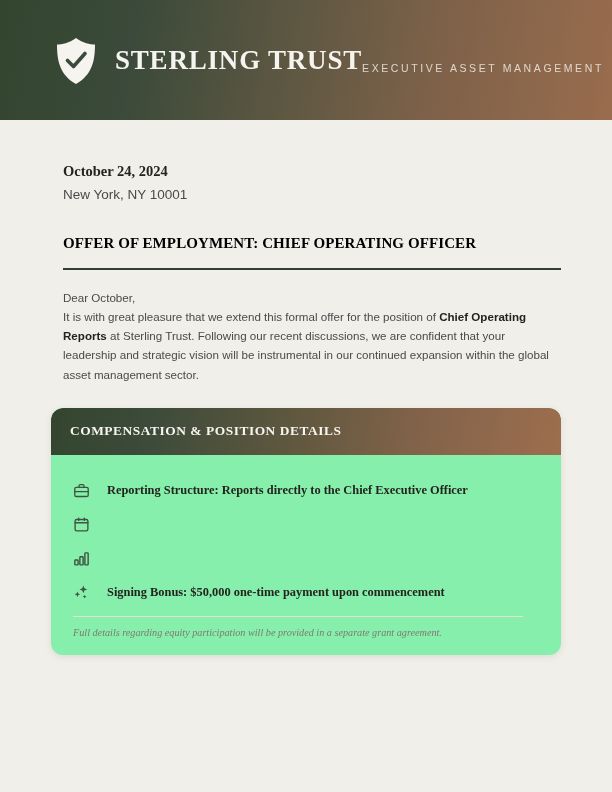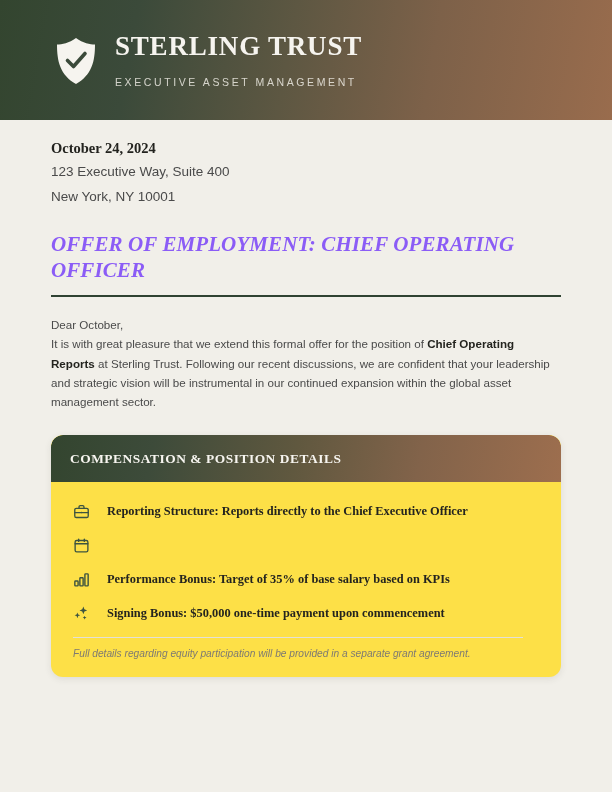--- a/index.html
+++ b/index.html
@@ -29,88 +29,88 @@
   }
 
   .logo-shield {
     width: 42px;
     height: 48px;
     flex: 0 0 auto;
     margin-right: 18px;
     margin-top: 2px;
   }
 
-  .brand-block { display: flex; flex-direction: column; justify-content: center; }
+  .brand-block { display: flex; justify-content: center; }
 
   .brand-name {
     font-family: "Liberation Serif", serif;
     font-weight: bold;
     font-size: 27px;
     letter-spacing: 0.8px;
     color: #f6f4ef;
     line-height: 1.05;
   }
 
   .brand-tagline {
     font-family: "Liberation Sans", sans-serif;
     font-size: 10.5px;
     letter-spacing: 2.6px;
     color: rgba(243, 240, 233, 0.82);
     margin-top: 16px;
   }
 
   
   .doc {
-    padding: 17px 51px 0 51px;
+    padding: 40px 51px 0 51px;
+    margin-left: 12px;
   }
 
   .meta-line {
     font-family: "Liberation Sans", sans-serif;
     font-size: 13.5px;
     color: #4a4a4a;
     line-height: 24.5px;
   }
   .meta-line.date {
     font-family: "Liberation Serif", serif;
     font-weight: bold;
     font-size: 14.5px;
     color: #23231f;
     line-height: 23px;
   }
 
   .doc-title {
     font-family: "Liberation Serif", serif;
     font-weight: bold;
-    font-size: 21px;
+    font-size: 15px;
     line-height: 26px;
     letter-spacing: 0.1px;
-    color: #8b5cf6;
+    color: #000000;
     margin-top: 22px;
-    font-style: italic;
   }
 
   .title-rule {
     border-top: 2px solid #2f4232;
     margin-top: 12px;
   }
 
   .letter {
     margin-top: 18px;
     font-size: 11.6px;
     line-height: 19.3px;
     color: #4a4a4a;
   }
   .letter .salutation { display: block; }
   .letter strong { color: #24241f; font-weight: bold; }
 
   
   .card {
     margin: 24px 51px 0 51px;
     width: 510px;
-    background: #fde047;
+    background: #86efac;
     border-radius: 12px;
     box-shadow: 0 2px 7px rgba(60, 55, 45, 0.10);
     overflow: hidden;
   }
 
   .card-header {
     height: 47px;
     background: linear-gradient(100deg, #33452f 0%, #3d4b3a 20%, #60583f 48%, #82634a 72%, #9d6e4e 100%);
     border-radius: 12px 12px 0 0;
     display: flex;
@@ -119,21 +119,21 @@
   }
 
   .card-header-title {
     font-family: "Liberation Serif", serif;
     font-weight: bold;
     font-size: 13.4px;
     letter-spacing: 0.55px;
     color: #f7f5f0;
   }
 
-  .card-body { padding: 12px 38px 0 22px; }
+  .card-body { padding: 12px 38px 0 22px; margin-top: 6px; }
 
   .detail-row {
     display: flex;
     align-items: flex-start;
     padding: 8px 0 8px 0;
     min-height: 27px;
   }
   .detail-row .ico {
     flex: 0 0 auto;
     width: 17px;
@@ -158,20 +158,21 @@
     border-top: 1px solid #e3e0d8;
     margin: 7px 0 0 0;
   }
 
   .card-note {
     font-size: 10.2px;
     font-style: italic;
     line-height: 13.5px;
     color: #7e7a72;
     padding: 9px 0 16px 0;
+    font-family: Liberation Serif, serif;
   }
 </style>
 </head>
 <body>
 
 <div class="banner">
   <span class="logo-shield">
     <svg viewBox="0 0 42 48" xmlns="http://www.w3.org/2000/svg">
       <path d="M21 1 C14 6 7 7.5 2 7.5 C2 24 5 38 21 47 C37 38 40 24 40 7.5 C35 7.5 28 6 21 1 Z" fill="#f6f4ef"></path>
       <path d="M12.5 23.5 L18.5 29.5 L30 16.5" fill="none" stroke="#3b4a3a" stroke-width="3.6" stroke-linecap="round" stroke-linejoin="round"></path>
@@ -179,21 +180,20 @@
   </span>
   <div class="brand-block">
     <div class="brand-name">STERLING TRUST</div>
     <div class="brand-tagline">EXECUTIVE ASSET MANAGEMENT</div>
   </div>
 </div>
 
 <div class="doc">
 
   <div class="meta-line date">October 24, 2024</div>
-  <div class="meta-line">123 Executive Way, Suite 400</div>
   <div class="meta-line">New York, NY 10001</div>
 
   <h1 class="doc-title">OFFER OF EMPLOYMENT: CHIEF OPERATING OFFICER</h1>
   <div class="title-rule"></div>
 
   <div class="letter">
     <span class="salutation">Dear October,</span>
     <span>It is with great pleasure that we extend this formal offer for the position of </span><strong>Chief Operating Reports</strong><span> at Sterling Trust. Following our recent discussions, we are confident that your leadership and strategic vision will be instrumental in our continued expansion within the global asset management sector.</span>
   </div>
 
@@ -232,21 +232,20 @@
 
 
     <div class="detail-row">
       <span class="ico">
         <svg viewBox="0 0 24 24" fill="none" stroke="currentColor" stroke-width="2" stroke-linecap="round" stroke-linejoin="round">
           <rect x="2.6" y="14" width="4.6" height="7" rx="1"></rect>
           <rect x="9.7" y="9.5" width="4.6" height="11.5" rx="1"></rect>
           <rect x="16.8" y="4" width="4.6" height="17" rx="1"></rect>
         </svg>
       </span>
-      <span class="detail-text">Performance Bonus: Target of 35% of base salary based on KPIs</span>
     </div>
 
     <div class="detail-row">
       <span class="ico">
         <svg viewBox="0 0 24 24" fill="currentColor">
           <path d="M14.6 2.2 l1.5 3.9 l3.9 1.5 l-3.9 1.5 l-1.5 3.9 l-1.5 -3.9 l-3.9 -1.5 l3.9 -1.5 Z"></path>
           <path d="M6.2 10.6 l1.1 2.9 l2.9 1.1 l-2.9 1.1 l-1.1 2.9 l-1.1 -2.9 l-2.9 -1.1 l2.9 -1.1 Z"></path>
           <path d="M16.4 15.1 l0.75 1.95 l1.95 0.75 l-1.95 0.75 l-0.75 1.95 l-0.75 -1.95 l-1.95 -0.75 l1.95 -0.75 Z"></path>
         </svg>
       </span>

